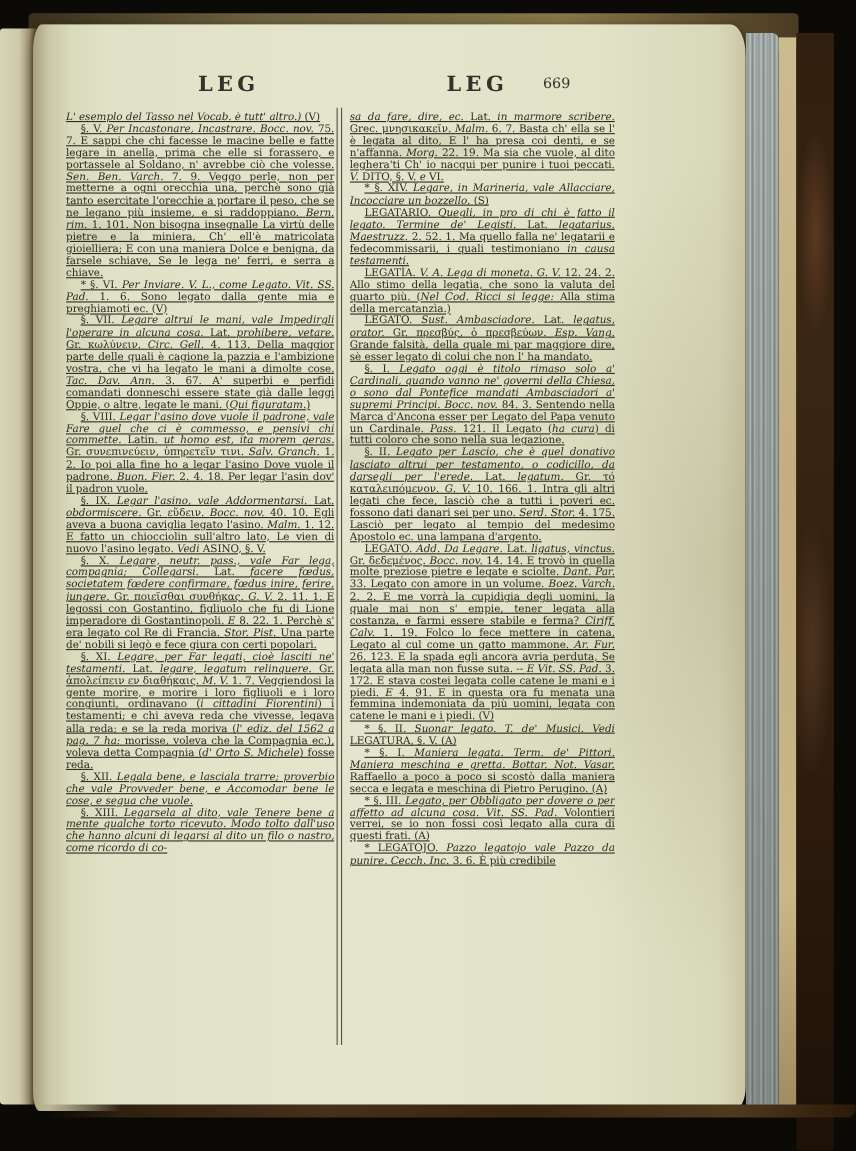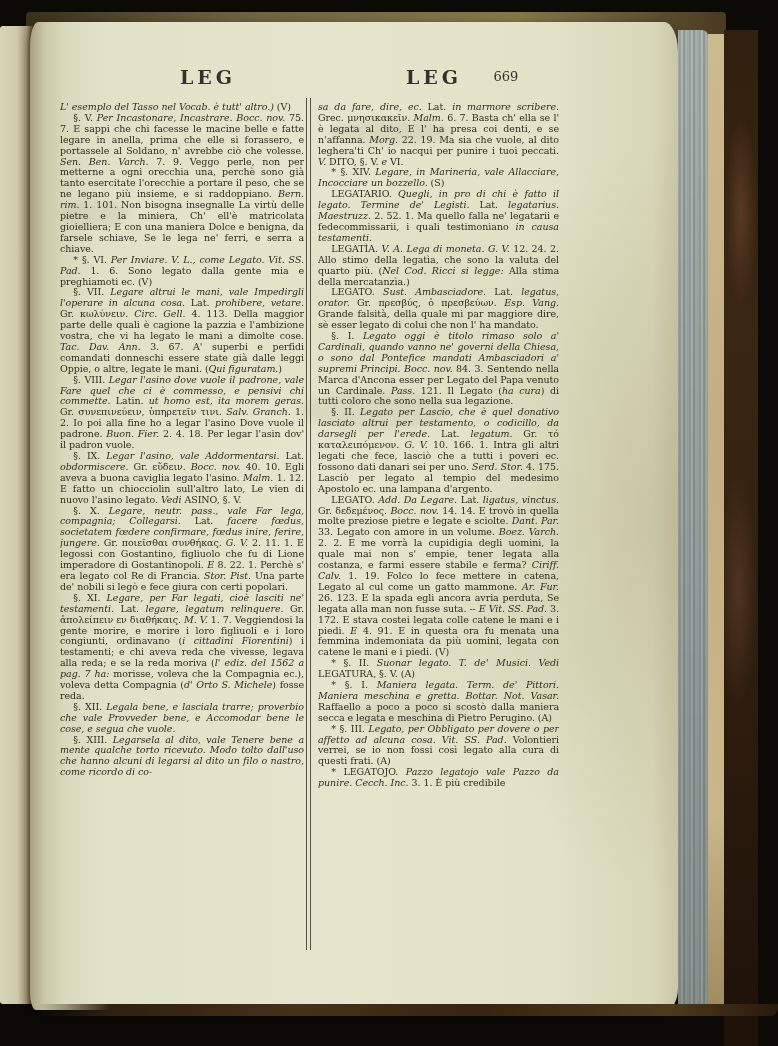--- a/index.html
+++ b/index.html
@@ -62,21 +62,21 @@
   }
   .head-left{left:96px;width:110px;}
   .head-right{left:332px;width:100px;}
   .folio{
     position:absolute;top:47px;left:446px;width:60px;text-align:center;
     font-size:13px;color:#33322a;
   }
   .column{
     position:absolute;top:80px;height:866px;overflow:hidden;
     font-size:9.5px;line-height:10.9px;letter-spacing:-0.05px;
-    text-align:justify;color:#2e2d23;
+    text-align:justify;color:#2e2d23;text-decoration:underline;
   }
   .col-left{left:30px;width:244px;}
   .col-right{left:288px;width:241px;}
   .column p{margin:0;text-indent:1.4em;}
   .column p.flush{text-indent:0;}
   .i{font-style:italic;}
   .r{font-style:normal;}
   .g{font-style:normal;}
   .divider{
     position:absolute;left:276px;top:76px;height:852px;width:3px;
@@ -131,16 +131,16 @@
         <p><span class="r">* §. XIV. </span><span class="i">Legare, in Marineria, vale Allacciare, Incocciare un bozzello. </span><span class="r">(S)</span></p>
         <p><span class="r">LEGATARIO. </span><span class="i">Quegli, in pro di chi è fatto il legato. Termine de' Legisti. </span><span class="r">Lat. </span><span class="i">legatarius. Maestruzz. </span><span class="r">2. 52. 1. Ma quello falla ne' legatarii e fedecommissarii, i quali testimoniano </span><span class="i">in causa testamenti.</span></p>
         <p><span class="r">LEGATÌA. </span><span class="i">V. A. Lega di moneta. G. V. </span><span class="r">12. 24. 2. Allo stimo della legatìa, che sono la valuta del quarto più. (</span><span class="i">Nel Cod. Ricci si legge: </span><span class="r">Alla stima della mercatanzìa.)</span></p>
         <p><span class="r">LEGATO. </span><span class="i">Sust. Ambasciadore. </span><span class="r">Lat. </span><span class="i">legatus, orator. </span><span class="r">Gr. </span><span class="g">πρεσβύς, ὁ πρεσβεύων. </span><span class="i">Esp. Vang. </span><span class="r">Grande falsità, della quale mi par maggiore dire, sè esser legato di colui che non l' ha mandato.</span></p>
         <p><span class="r">§. I. </span><span class="i">Legato oggi è titolo rimaso solo a' Cardinali, quando vanno ne' governi della Chiesa, o sono dal Pontefice mandati Ambasciadori a' supremi Principi. Bocc. nov. </span><span class="r">84. 3. Sentendo nella Marca d'Ancona esser per Legato del Papa venuto un Cardinale. </span><span class="i">Pass. </span><span class="r">121. Il Legato (</span><span class="i">ha cura</span><span class="r">) di tutti coloro che sono nella sua legazione.</span></p>
         <p><span class="r">§. II. </span><span class="i">Legato per Lascio, che è quel donativo lasciato altrui per testamento, o codicillo, da darsegli per l'erede. </span><span class="r">Lat. </span><span class="i">legatum. </span><span class="r">Gr. </span><span class="g">τό καταλειπόμενον. </span><span class="i">G. V. </span><span class="r">10. 166. 1. Intra gli altri legati che fece, lasciò che a tutti i poveri ec. fossono dati danari sei per uno. </span><span class="i">Serd. Stor. </span><span class="r">4. 175. Lasciò per legato al tempio del medesimo Apostolo ec. una lampana d'argento.</span></p>
         <p><span class="r">LEGATO. </span><span class="i">Add. Da Legare. </span><span class="r">Lat. </span><span class="i">ligatus, vinctus. </span><span class="r">Gr. </span><span class="g">δεδεμένος. </span><span class="i">Bocc. nov. </span><span class="r">14. 14. E trovò in quella molte preziose pietre e legate e sciolte. </span><span class="i">Dant. Par. </span><span class="r">33. Legato con amore in un volume. </span><span class="i">Boez. Varch. </span><span class="r">2. 2. E me vorrà la cupidigia degli uomini, la quale mai non s' empie, tener legata alla costanza, e farmi essere stabile e ferma? </span><span class="i">Ciriff. Calv. </span><span class="r">1. 19. Folco lo fece mettere in catena, Legato al cul come un gatto mammone. </span><span class="i">Ar. Fur. </span><span class="r">26. 123. E la spada egli ancora avria perduta, Se legata alla man non fusse suta. -- </span><span class="i">E Vit. SS. Pad. </span><span class="r">3. 172. E stava costei legata colle catene le mani e i piedi. </span><span class="i">E </span><span class="r">4. 91. E in questa ora fu menata una femmina indemoniata da più uomini, legata con catene le mani e i piedi. (V)</span></p>
         <p><span class="r">* §. II. </span><span class="i">Suonar legato. T. de' Musici. Vedi </span><span class="r">LEGATURA, §. V. (A)</span></p>
         <p><span class="r">* §. I. </span><span class="i">Maniera legata. Term. de' Pittori. Maniera meschina e gretta. Bottar. Not. Vasar. </span><span class="r">Raffaello a poco a poco si scostò dalla maniera secca e legata e meschina di Pietro Perugino. (A)</span></p>
         <p><span class="r">* §. III. </span><span class="i">Legato, per Obbligato per dovere o per affetto ad alcuna cosa. Vit. SS. Pad. </span><span class="r">Volontieri verrei, se io non fossi così legato alla cura di questi frati. (A)</span></p>
-        <p><span class="r">* LEGATOJO. </span><span class="i">Pazzo legatojo vale Pazzo da punire. Cecch. Inc. </span><span class="r">3. 1. È più credibile</span></p>
+        <p><span class="r">* LEGATOJO. </span><span class="i">Pazzo legatojo vale Pazzo da punire. Cecch. Inc. </span><span class="r">3. 6. È più credibile</span></p>
       </div>
   </div>
 </div>
 
 </body></html>

